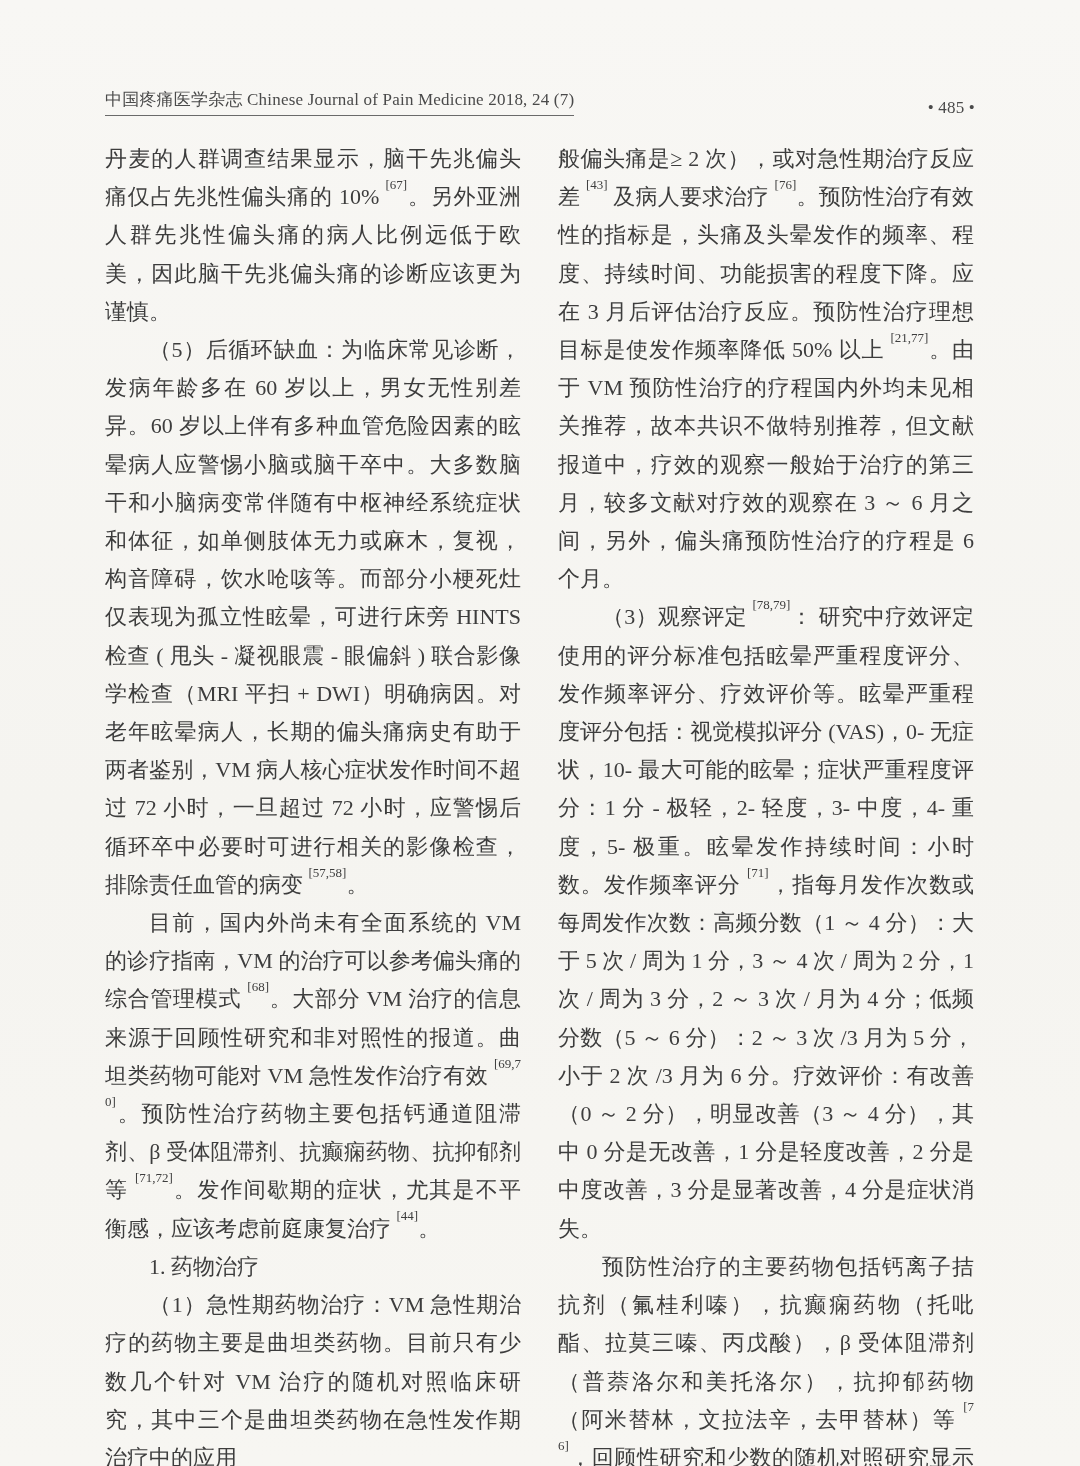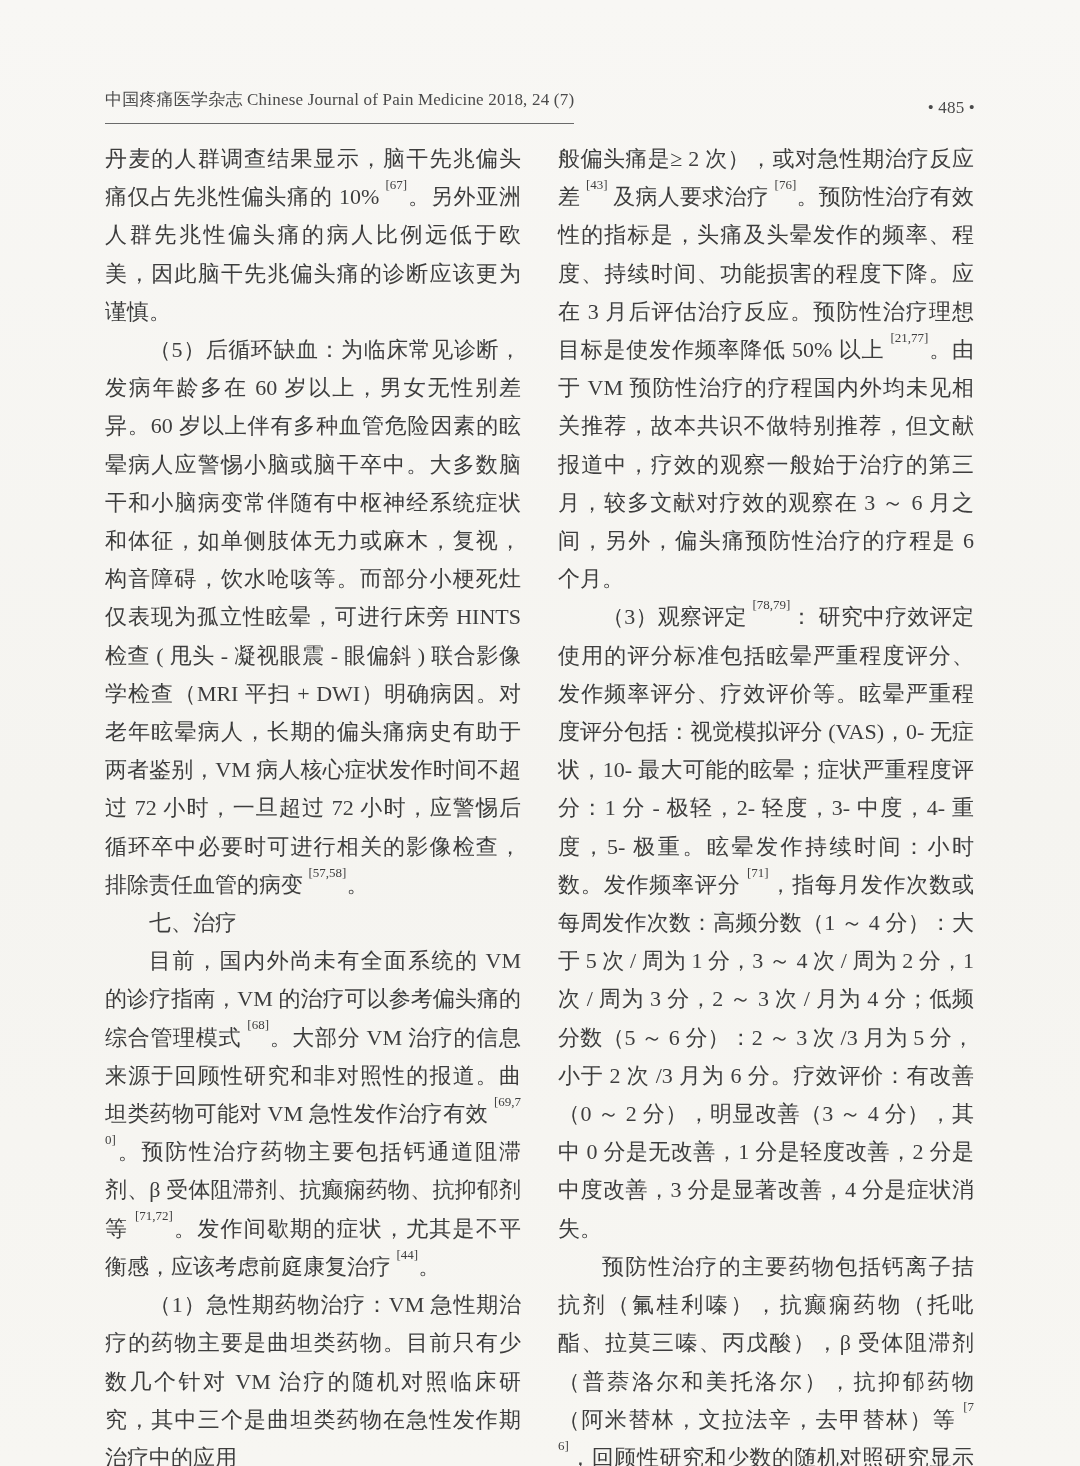--- a/index.html
+++ b/index.html
@@ -26,21 +26,21 @@
     left: 105px;
     right: 105px;
     height: 30px;
     font-size: 17px;
     letter-spacing: 0.2px;
     color: #4a4a4a;
   }
   .journal-title {
     display: inline-block;
     border-bottom: 1.5px solid #6a6a6a;
-    padding-bottom: 12px;
+    padding-bottom: 4px;
   }
   .page-number {
     position: absolute;
     right: 0;
     top: 10px;
     font-size: 17px;
     color: #4a4a4a;
   }
   .column {
     position: absolute;
@@ -72,22 +72,22 @@
 <div class="page">
 
   <div class="header">
     <span class="journal-title">中国疼痛医学杂志 Chinese Journal of Pain Medicine 2018, 24 (7)</span>
     <span class="page-number">• 485 •</span>
   </div>
 
   <div class="column column-left">
       <p class="para"><span>丹麦的人群调查结果显示，脑干先兆偏头痛仅占先兆性偏头痛的 10% </span><sup class="ref">[67]</sup><span>。另外亚洲人群先兆性偏头痛的病人比例远低于欧美，因此脑干先兆偏头痛的诊断应该更为谨慎。</span></p>
       <p class="para indent"><span>（5）后循环缺血：为临床常见诊断，发病年龄多在 60 岁以上，男女无性别差异。60 岁以上伴有多种血管危险因素的眩晕病人应警惕小脑或脑干卒中。大多数脑干和小脑病变常伴随有中枢神经系统症状和体征，如单侧肢体无力或麻木，复视，构音障碍，饮水呛咳等。而部分小梗死灶仅表现为孤立性眩晕，可进行床旁 HINTS 检查 ( 甩头 - 凝视眼震 - 眼偏斜 ) 联合影像学检查（MRI 平扫 + DWI）明确病因。对老年眩晕病人，长期的偏头痛病史有助于两者鉴别，VM 病人核心症状发作时间不超过 72 小时，一旦超过 72 小时，应警惕后循环卒中必要时可进行相关的影像检查，排除责任血管的病变 </span><sup class="ref">[57,58]</sup><span>。</span></p>
-      <p class="para indent"><span>七、治疗</span></p>
       <p class="para indent"><span>目前，国内外尚未有全面系统的 VM 的诊疗指南，VM 的治疗可以参考偏头痛的综合管理模式 </span><sup class="ref">[68]</sup><span>。大部分 VM 治疗的信息来源于回顾性研究和非对照性的报道。曲坦类药物可能对 VM 急性发作治疗有效 </span><sup class="ref">[69,70]</sup><span>。预防性治疗药物主要包括钙通道阻滞剂、β 受体阻滞剂、抗癫痫药物、抗抑郁剂等 </span><sup class="ref">[71,72]</sup><span>。发作间歇期的症状，尤其是不平衡感，应该考虑前庭康复治疗 </span><sup class="ref">[44]</sup><span>。</span></p>
+      <p class="para indent"><span>1. 药物治疗</span></p>
       <p class="para indent"><span>（1）急性期药物治疗：VM 急性期治疗的药物主要是曲坦类药物。目前只有少数几个针对 VM 治疗的随机对照临床研究，其中三个是曲坦类药物在急性发作期治疗中的应用 </span></p>
     </div>
 
   <div class="column column-right">
       <p class="para"><span>般偏头痛是≥ 2 次），或对急性期治疗反应差 </span><sup class="ref">[43]</sup><span> 及病人要求治疗 </span><sup class="ref">[76]</sup><span>。预防性治疗有效性的指标是，头痛及头晕发作的频率、程度、持续时间、功能损害的程度下降。应在 3 月后评估治疗反应。预防性治疗理想目标是使发作频率降低 50% 以上 </span><sup class="ref">[21,77]</sup><span>。由于 VM 预防性治疗的疗程国内外均未见相关推荐，故本共识不做特别推荐，但文献报道中，疗效的观察一般始于治疗的第三月，较多文献对疗效的观察在 3 ～ 6 月之间，另外，偏头痛预防性治疗的疗程是 6 个月。</span></p>
       <p class="para indent"><span>（3）观察评定 </span><sup class="ref">[78,79]</sup><span>： 研究中疗效评定使用的评分标准包括眩晕严重程度评分、发作频率评分、疗效评价等。眩晕严重程度评分包括：视觉模拟评分 (VAS)，0- 无症状，10- 最大可能的眩晕；症状严重程度评分：1 分 - 极轻，2- 轻度，3- 中度，4- 重度，5- 极重。眩晕发作持续时间：小时数。发作频率评分 </span><sup class="ref">[71]</sup><span>，指每月发作次数或每周发作次数：高频分数（1 ～ 4 分）：大于 5 次 / 周为 1 分，3 ～ 4 次 / 周为 2 分，1 次 / 周为 3 分，2 ～ 3 次 / 月为 4 分；低频分数（5 ～ 6 分）：2 ～ 3 次 /3 月为 5 分，小于 2 次 /3 月为 6 分。疗效评价：有改善（0 ～ 2 分），明显改善（3 ～ 4 分），其中 0 分是无改善，1 分是轻度改善，2 分是中度改善，3 分是显著改善，4 分是症状消失。</span></p>
       <p class="para indent"><span>预防性治疗的主要药物包括钙离子拮抗剂（氟桂利嗪），抗癫痫药物（托吡酯、拉莫三嗪、丙戊酸），β 受体阻滞剂（普萘洛尔和美托洛尔），抗抑郁药物（阿米替林，文拉法辛，去甲替林）等 </span><sup class="ref">[76]</sup><span>，回顾性研究和少数的随机对照研究显示预防治疗可有效改善眩晕以及头痛的发作频率和严重程度 </span></p>
     </div>
 
 </div>

